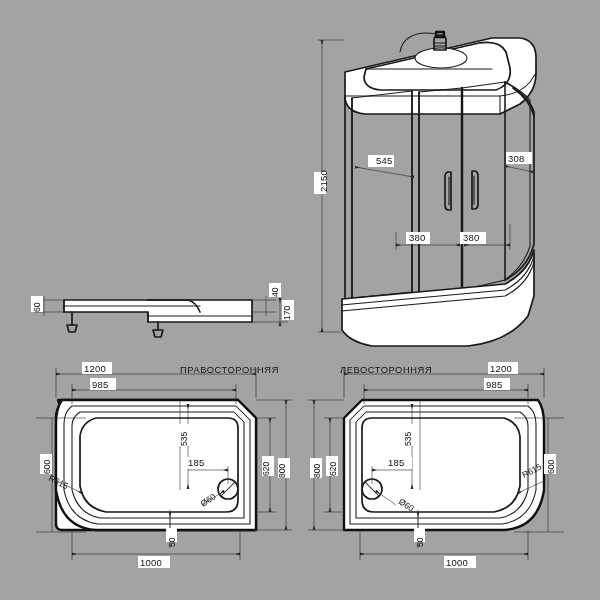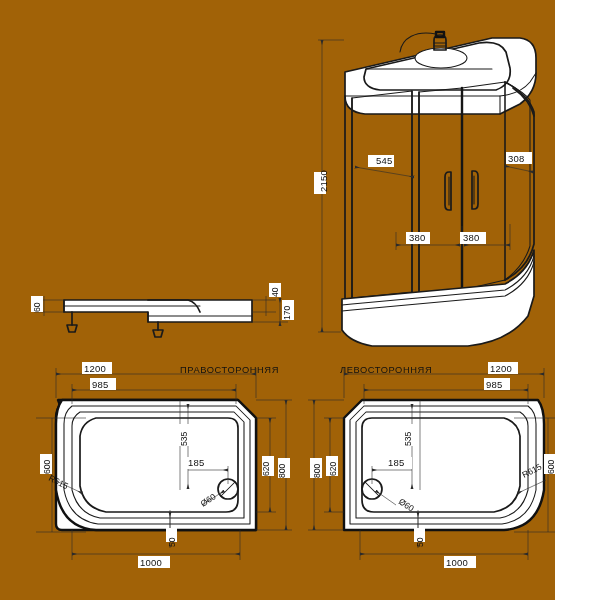--- a/index.html
+++ b/index.html
@@ -5,23 +5,23 @@
   html, body {
     margin: 0;
     padding: 0;
     background: #ffffff;
   }
   body {
     font-family: "Liberation Sans", sans-serif;
   }
   #sheet {
     position: relative;
-    width: 555px;
+    width: 600px;
     height: 600px;
-    background: #a16207;
+    background: #a3a3a3;
     overflow: hidden;
   }
   svg.drawing {
     position: absolute;
     left: 0;
     top: 0;
     width: 600px;
     height: 600px;
   }
   .ln  { stroke: #1a1a1a; stroke-width: 1.05; fill: none; stroke-linecap: round; stroke-linejoin: round; }

